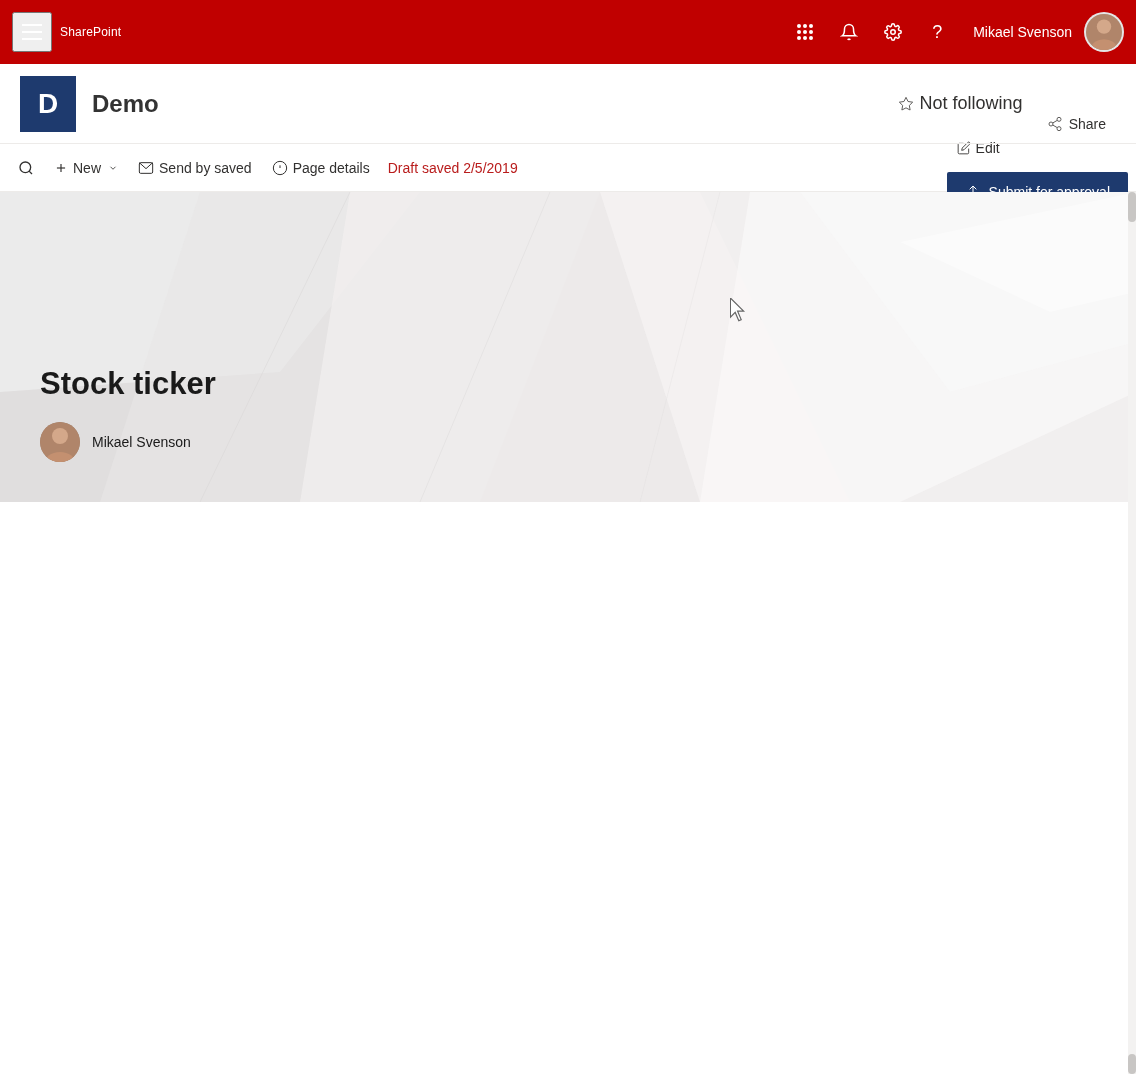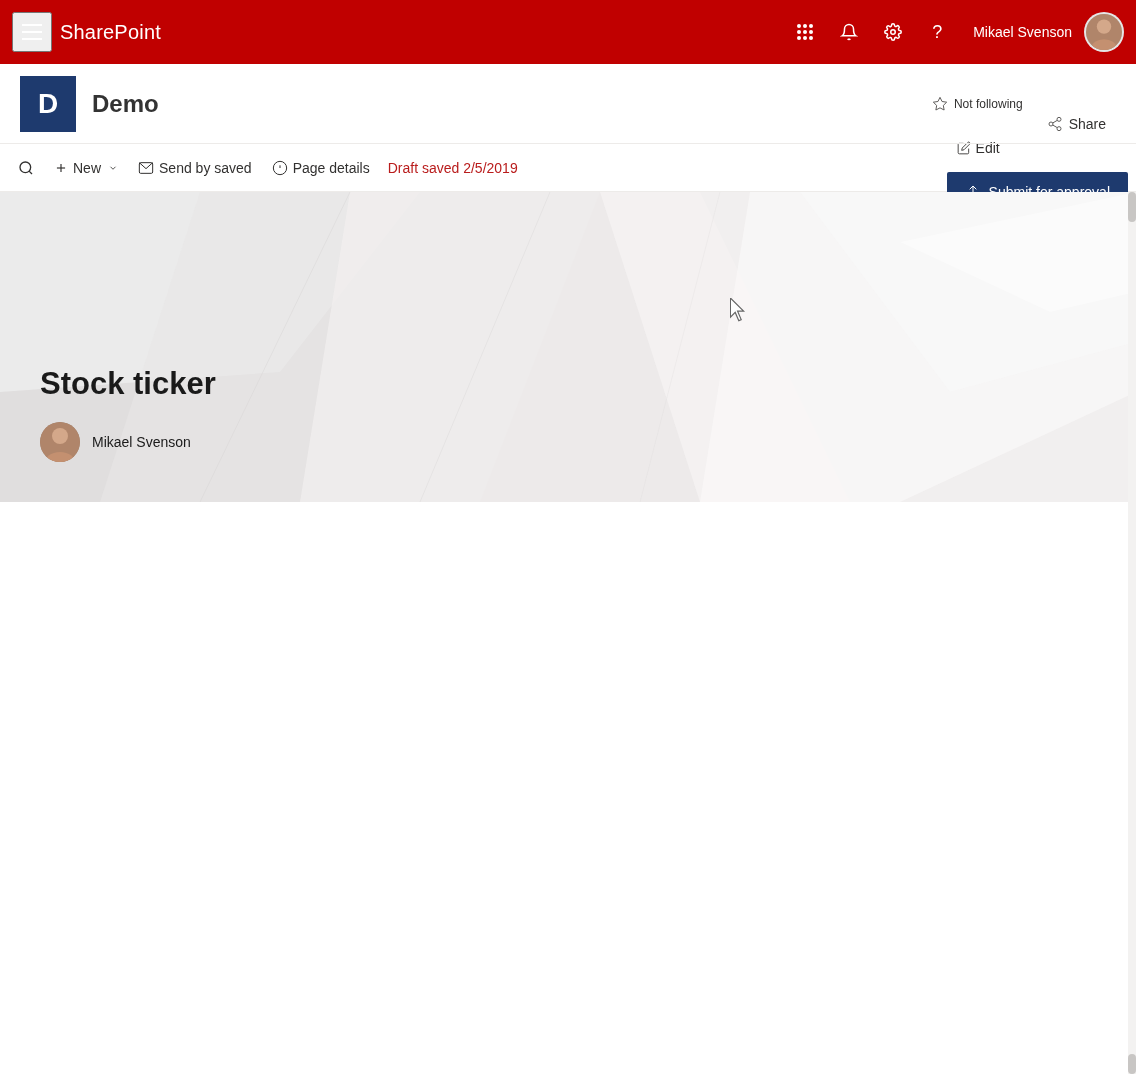--- a/index.html
+++ b/index.html
@@ -16,21 +16,21 @@
     }
     .topbar-hamburger {
       width: 40px; height: 40px;
       display: flex; flex-direction: column; justify-content: center; gap: 5px;
       cursor: pointer; padding: 8px;
     }
     .topbar-hamburger span {
       display: block; width: 20px; height: 2px; background: #fff;
     }
     .topbar-brand {
-      font-size: 20px; font-weight: 400; color: #fff; margin-left: 8px; letter-spacing: 0.2px;
+      font-size: 12px; font-weight: 400; color: #fff; margin-left: 8px; letter-spacing: 0.2px;
     }
     .topbar-right {
       margin-left: auto;
       display: flex; align-items: center; gap: 4px;
     }
     .topbar-icon-btn {
       width: 40px; height: 40px; border-radius: 2px; border: none; background: transparent;
       color: #fff; font-size: 18px; cursor: pointer; display: flex; align-items: center; justify-content: center;
     }
     .topbar-username {
@@ -54,21 +54,21 @@
       color: #fff; font-size: 28px; font-weight: 600; flex-shrink: 0;
     }
     .site-title {
       font-size: 24px; font-weight: 700; color: #333; margin-left: 16px;
     }
     .site-header-right {
       margin-left: auto; display: flex; align-items: center; gap: 4px;
     }
     .follow-btn {
       display: flex; align-items: center; gap: 6px; background: transparent; border: none;
-      color: #323130; font-size: 12px; cursor: pointer; padding: 6px 10px; border-radius: 2px;
+      color: #323130; font-size: 18px; cursor: pointer; padding: 6px 10px; border-radius: 2px;
     }
     .share-btn {
       display: flex; align-items: center; gap: 6px; background: transparent; border: none;
       color: #323130; font-size: 14px; cursor: pointer; padding: 6px 10px; border-radius: 2px; margin-top: 40px;
     }
 
     
     .toolbar {
       height: 48px;
       display: flex; align-items: center; padding: 0 8px;

